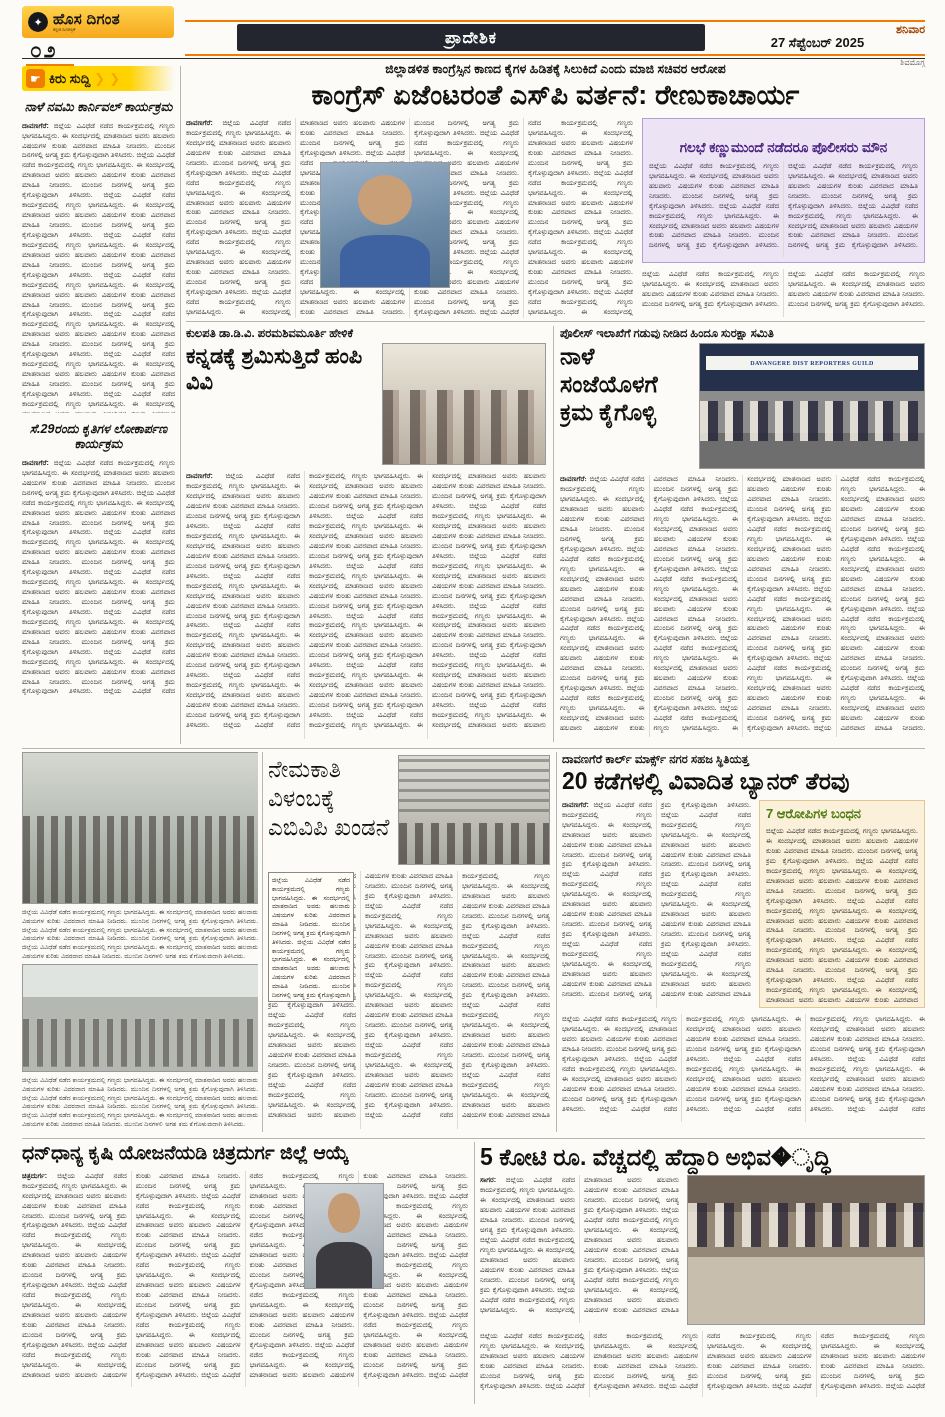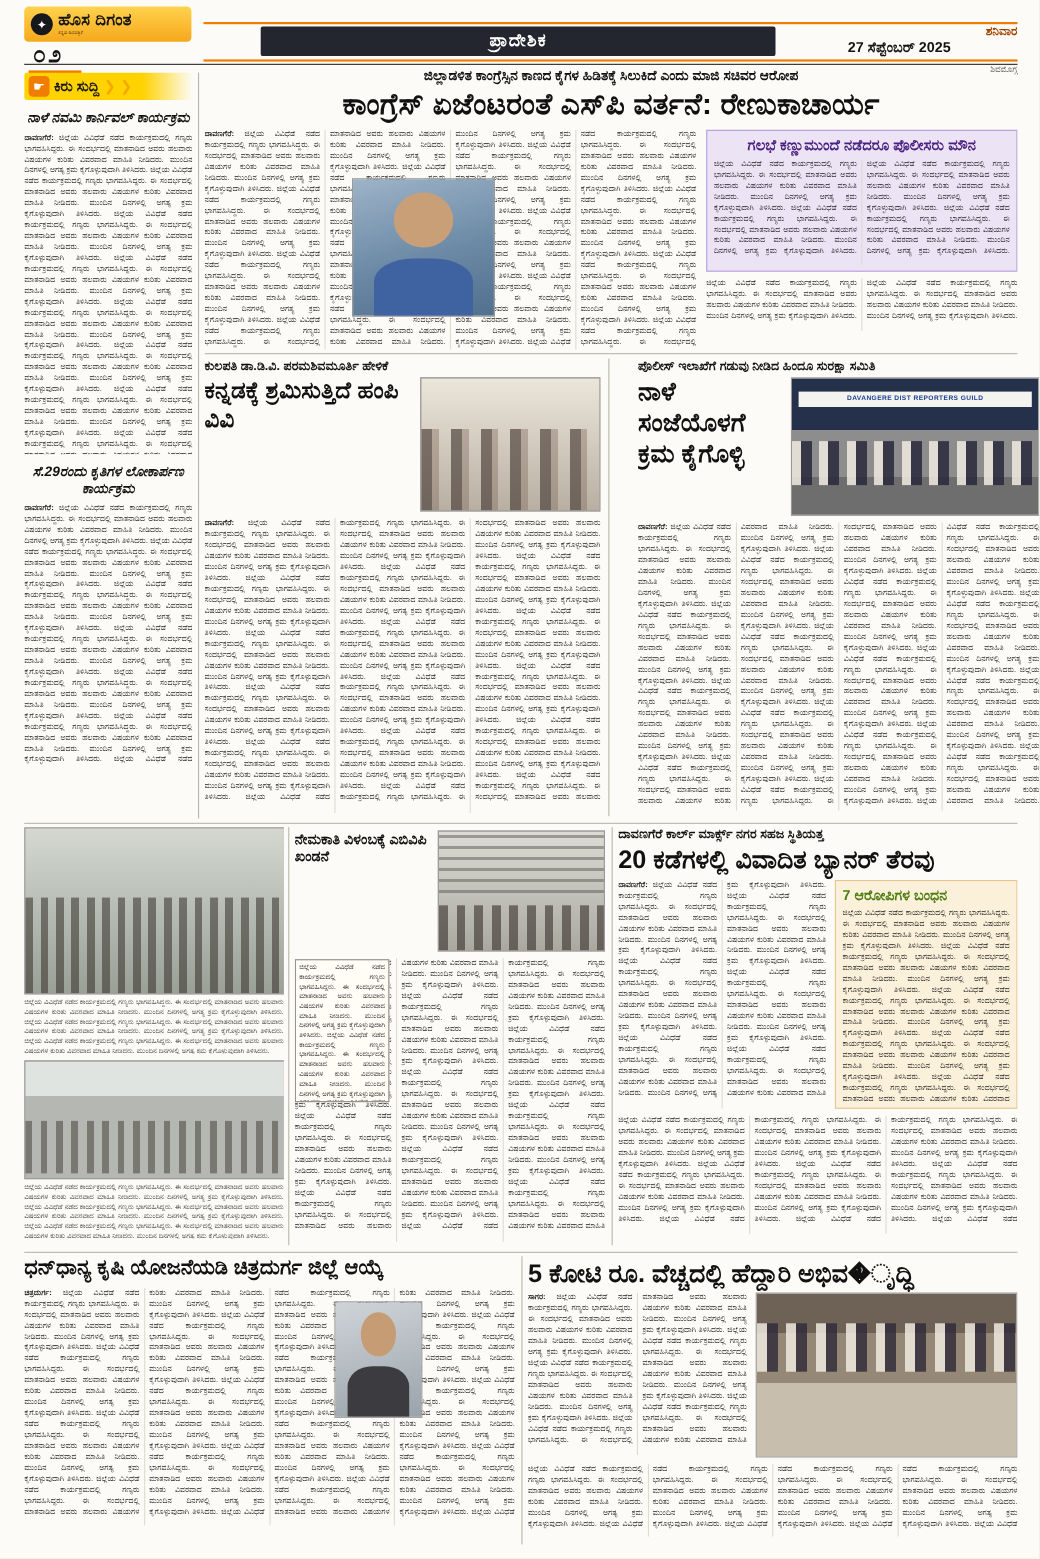--- a/index.html
+++ b/index.html
@@ -89,31 +89,31 @@
   .side-title{font-weight:bold;font-size:12.5px;text-align:center;line-height:1.25;margin:9px 0 5px;font-style:italic;}
   .side-body{margin-bottom:4px;}
   
   .lead{position:absolute;left:186px;top:62px;width:739px;height:256px;overflow:hidden;}
   .headline-xl{font-size:27px;font-weight:bold;text-align:center;line-height:1.15;margin-top:3px;letter-spacing:.2px;}
   .lead-flex{display:flex;gap:9px;margin-top:7px;}
   .lead-left{width:447px;position:relative;}
   .lead-photo{position:absolute;left:134px;top:44px;width:128px;height:124px;border:1px solid #999;}
   .lead-right{width:283px;display:flex;flex-direction:column;gap:6px;}
   .pbox{background:#ece4f5;border:1px solid #b39ddb;padding:5px 6px;box-sizing:border-box;}
-  .pbox-h{color:#4a2080;font-size:13.5px;font-weight:bold;text-align:center;line-height:1.25;margin:0 0 4px;}
+  .pbox-h{color:#4a2080;font-size:13.5px;font-weight:bold;text-align:center;line-height:1.25;margin:16px 0 4px;}
   
   .hampi{position:absolute;left:186px;top:326px;width:360px;height:416px;overflow:hidden;}
-  .hindu{position:absolute;left:580px;top:326px;width:365px;height:416px;overflow:hidden;}
+  .hindu{position:absolute;left:560px;top:326px;width:365px;height:416px;overflow:hidden;font-family:Liberation Serif, serif;}
   .story-head{display:flex;gap:8px;align-items:flex-start;margin-top:3px;}
   .hl-20{font-size:21px;font-weight:bold;line-height:1.2;flex:1;}
   .hl-23{font-size:23px;font-weight:bold;line-height:1.2;flex:1;}
   
   .photo-col{position:absolute;left:22px;top:752px;width:236px;height:380px;overflow:hidden;}
   .abvp{position:absolute;left:268px;top:752px;width:282px;height:380px;overflow:hidden;}
-  .hl-17{font-size:13px;font-weight:bold;line-height:1.25;flex:1;}
+  .hl-17{font-size:23px;font-weight:normal;line-height:1.25;flex:1;}
   .note-box{position:absolute;left:0;top:120px;width:86px;height:130px;background:#fffdf6;
       border:1px solid #8a8a84;padding:3px;box-sizing:border-box;font-size:6.3px;line-height:1.4;
       text-align:justify;overflow:hidden;}
   .banner-story{position:absolute;left:562px;top:752px;width:363px;height:380px;overflow:hidden;}
   .hl-23b{font-size:23px;font-weight:bold;line-height:1.15;margin-top:2px;}
   .banner-flex{display:flex;gap:8px;margin-top:5px;}
   .subbox{width:166px;flex:0 0 auto;background:#fbf0da;border:1px solid #e3c690;padding:5px 6px;box-sizing:border-box;}
   .subbox-h{font-size:13px;font-weight:bold;text-align:left;line-height:1.25;margin:0 0 4px;color:#4d7c0f;}
   
   .agri{position:absolute;left:22px;top:1142px;width:446px;height:262px;overflow:hidden;}

